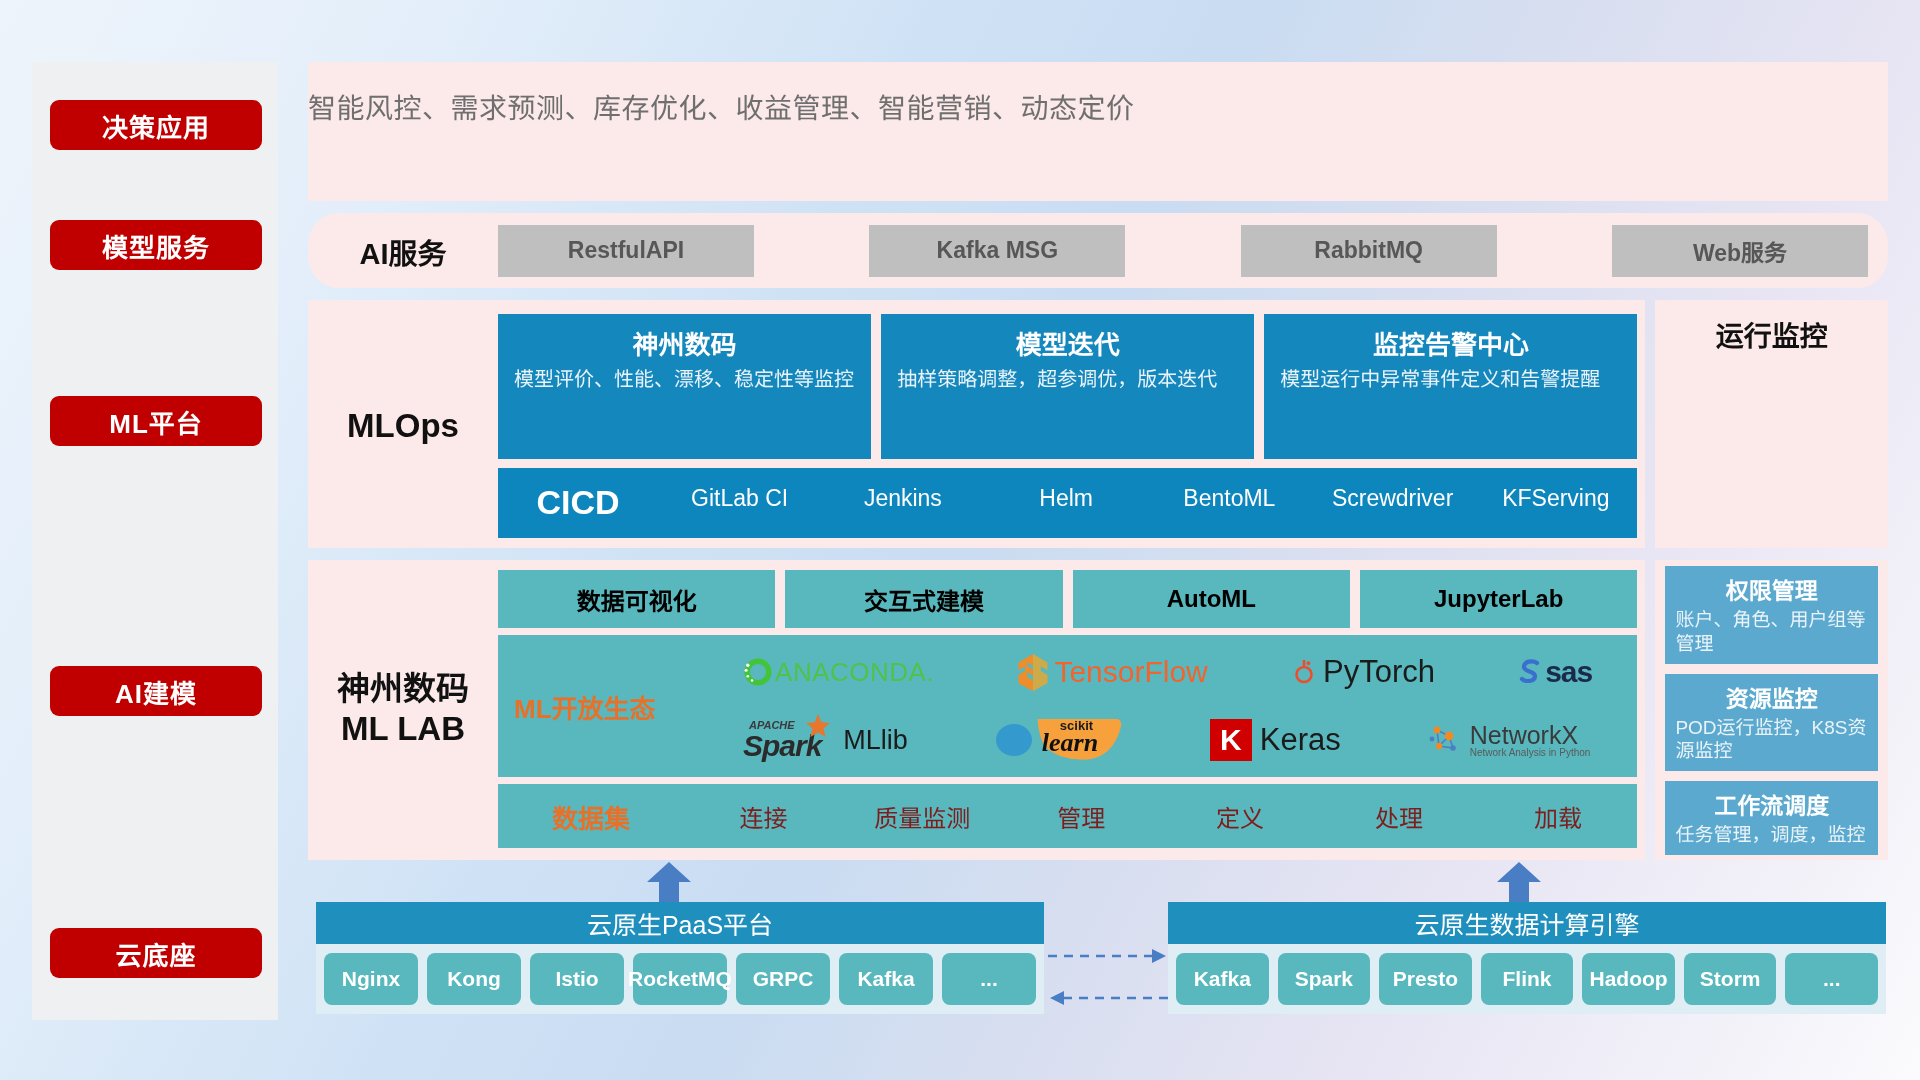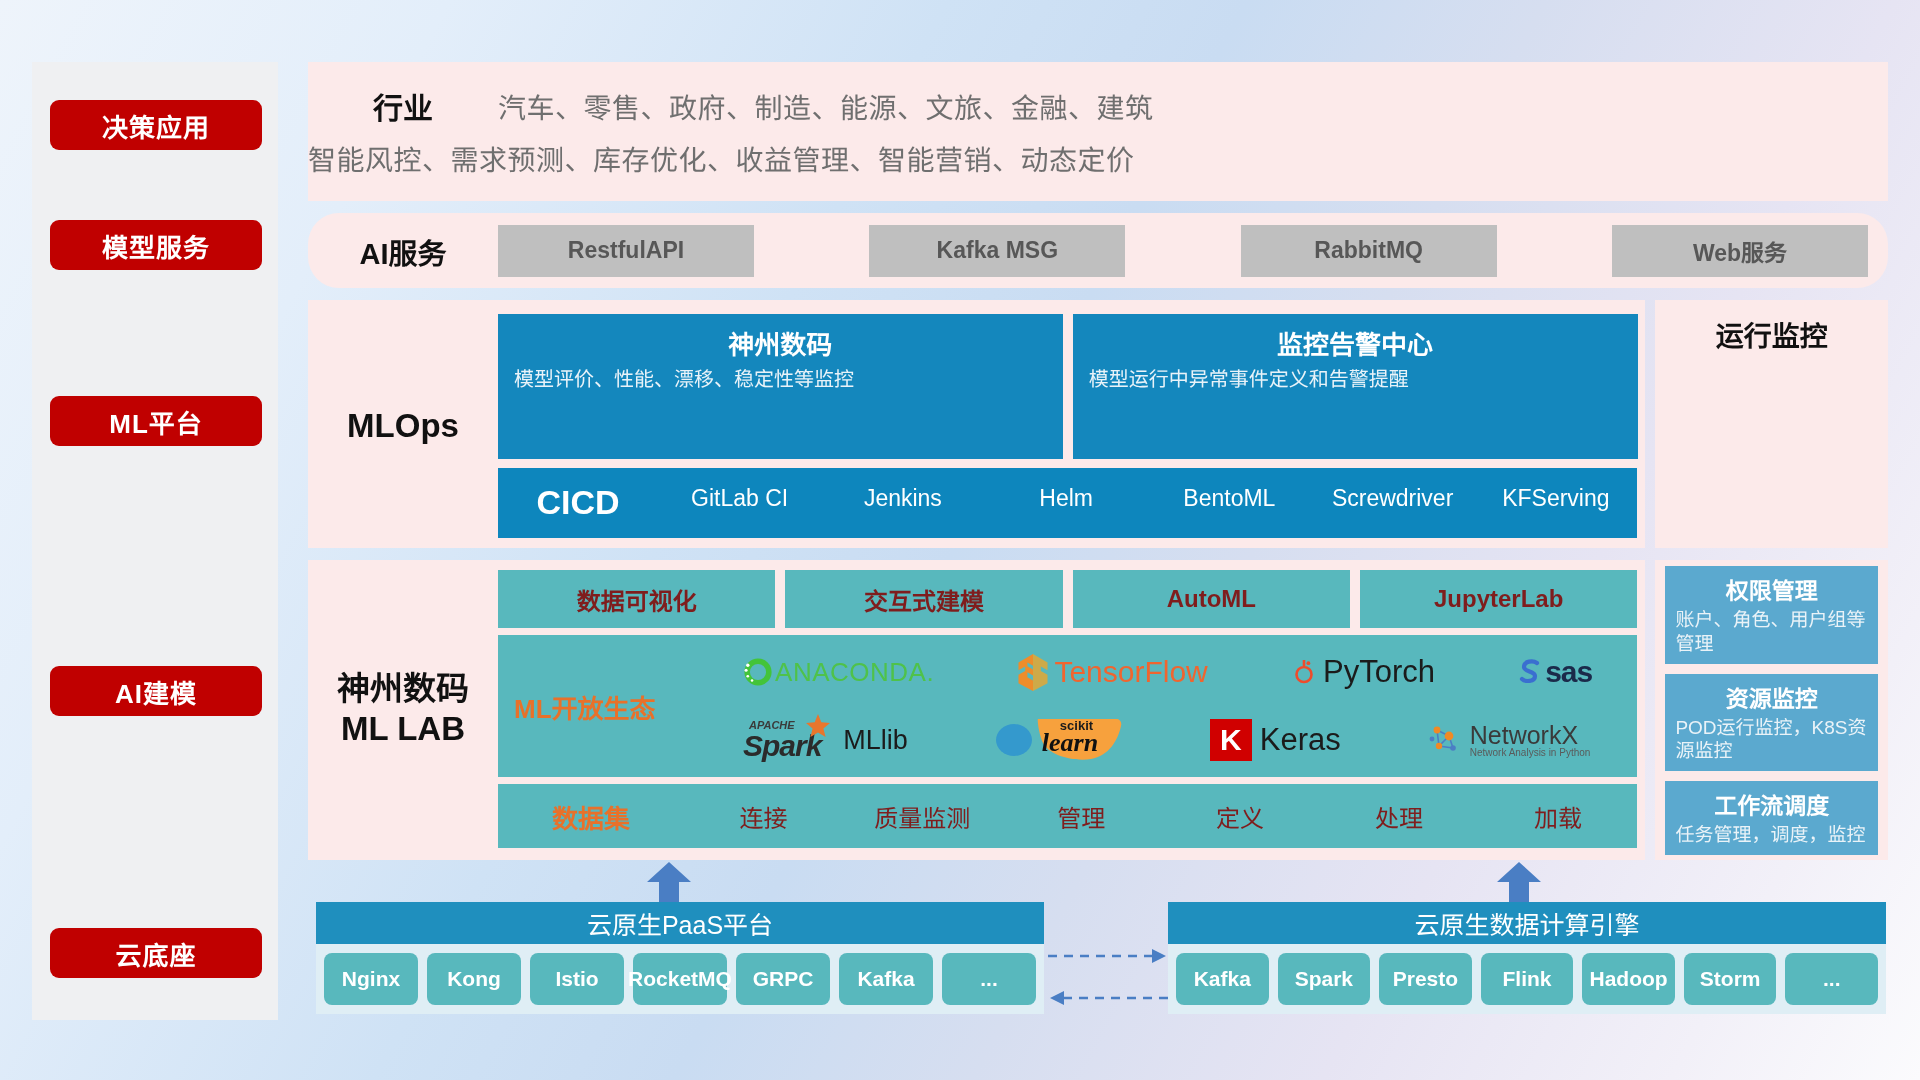--- a/index.html
+++ b/index.html
@@ -89,21 +89,21 @@
 
   
   #band-model { display: flex; height: 300px; }
   #model-left { width: 1346px; display: flex; padding: 10px 0 12px 0; }
   #model-left .side-label { line-height: 1.22; }
   #model-cols { flex: 1; display: flex; flex-direction: column; padding-right: 8px; }
   #tool-row { display: flex; gap: 10px; height: 58px; }
   .tool-chip {
     flex: 1; background: #58b8bd;
     display: flex; align-items: center; justify-content: center;
-    color: #7f1d1d; font-size: 24px; font-weight: bold;
+    color: #000000; font-size: 24px; font-weight: bold;
   }
   #eco-row {
     margin-top: 7px; height: 142px; background: #58b8bd;
     display: flex; align-items: center; padding: 0 4px 0 16px;
   }
   #eco-label { color: #e8712a; font-size: 26px; font-weight: bold; width: 186px; flex: 0 0 186px; }
   #eco-logos { flex: 1; display: flex; flex-direction: column; justify-content: center; gap: 2px; }
   .logo-line { display: flex; align-items: center; justify-content: space-around; height: 66px; }
   #dataset-row {
     margin-top: 7px; height: 64px; background: #58b8bd;
@@ -157,24 +157,20 @@
     <span>AI建模</span>
   </div>
   <div class="layer-tag" id="tag4" style="top: 866px;">
     <span>云底座</span>
   </div>
 </div>
 
 <div id="main-stack">
 
   <div class="band" id="band-apps">
-    <div class="kv-row">
-      <div class="kv-key">行业</div>
-      <div class="kv-val">汽车、零售、政府、制造、能源、文旅、金融、建筑</div>
-    </div>
     <div class="kv-row">
       <div class="kv-val">智能风控、需求预测、库存优化、收益管理、智能营销、动态定价</div>
     </div>
   </div>
 
   <div class="band-gap"></div>
 
   <div class="band" id="band-service">
     <div class="kv-key">AI服务</div>
     <div class="svc-list">
@@ -196,20 +192,24 @@
   <div class="band-gap"></div>
 
   <div id="band-mlops">
     <div class="band" id="mlops-left">
       <div class="side-label">MLOps</div>
       <div id="mlops-cols">
         <div id="mlops-cards">
           <div class="ops-card">
             <div class="ops-card-title">神州数码</div>
             <div class="ops-card-desc">模型评价、性能、漂移、稳定性等监控</div>
+          </div>
+          <div class="ops-card">
+            <div class="ops-card-title">模型迭代</div>
+            <div class="ops-card-desc">抽样策略调整，超参调优，版本迭代</div>
           </div>
           <div class="ops-card">
             <div class="ops-card-title">监控告警中心</div>
             <div class="ops-card-desc">模型运行中异常事件定义和告警提醒</div>
           </div>
         </div>
         <div id="cicd-bar">
           <div class="cicd-head">CICD</div>
           <div class="cicd-item">GitLab CI</div>
           <div class="cicd-item">Jenkins</div>

